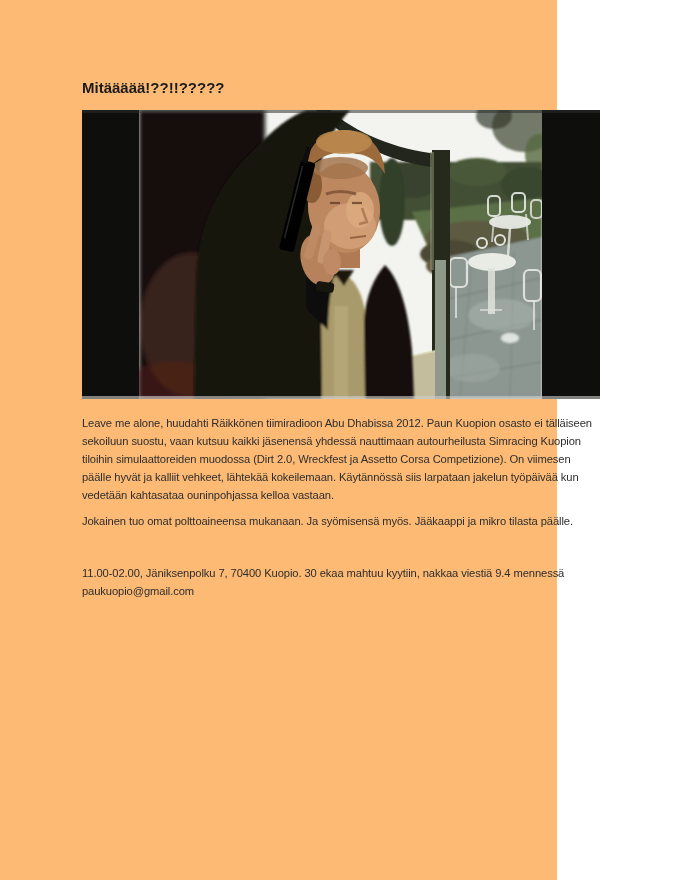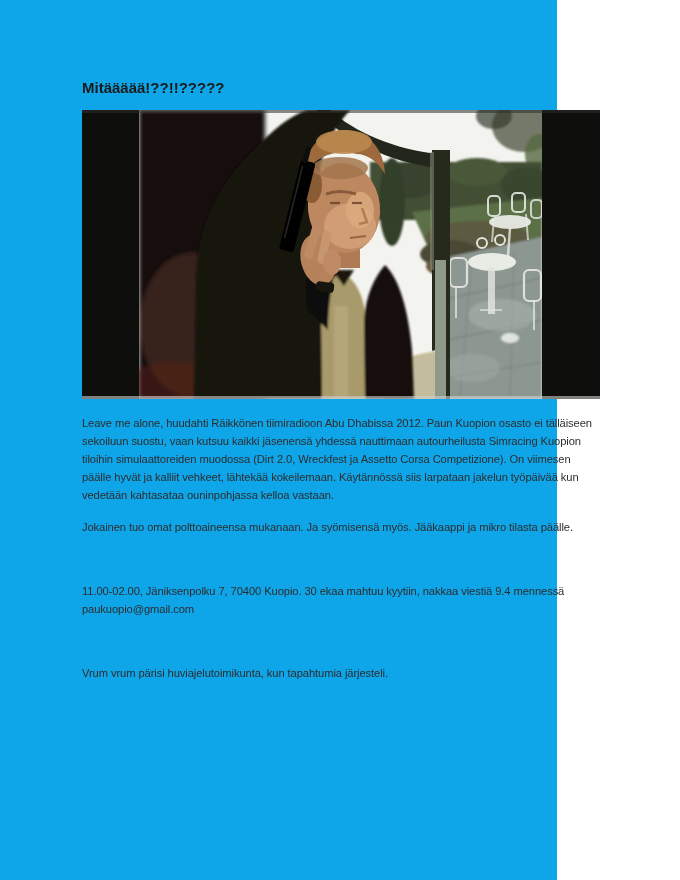--- a/index.html
+++ b/index.html
@@ -1,30 +1,30 @@
 <!DOCTYPE html>
 <html><head>
 <meta charset="utf-8">
 <style>
   html,body{margin:0;padding:0;}
   body{
     width:680px;height:880px;overflow:hidden;background:#ffffff;
     font-family:"Liberation Sans",sans-serif;
   }
-  .page{position:relative;width:557px;height:880px;background:#0ea5e9;}
+  .page{position:relative;width:557px;height:880px;background:#fdba74;}
   .content{position:absolute;left:82px;top:78px;width:518px;}
   .doc-title{
     font-size:15px;font-weight:700;color:#1b1b1b;
     margin:0 0 12px 0;line-height:20px;
   }
   figure.video-figure{margin:0 0 15px 0;width:518px;height:289px;display:block;}
   figure.video-figure svg{display:block;}
   p.body-par{
     font-size:11.2px;line-height:18px;color:#2d2d2d;
-    letter-spacing:-0.1px;margin:14px 0 7px 0;min-height:18px;
+    letter-spacing:-0.1px;margin:8px 0 7px 0;min-height:18px;
     width:518px;
   }
 </style>
 </head>
 <body>
 
 <div class="page">
   <div class="content">
 
     <h1 class="doc-title">Mitäääää!??!!?????</h1>
@@ -159,16 +159,15 @@
           <rect x="0" y="286" width="518" height="3" fill="#cfcfcf" opacity="0.6"></rect>
         </g>
       </svg>
     </figure>
 
     <p class="body-par">Leave me alone, huudahti Räikkönen tiimiradioon Abu Dhabissa 2012. Paun Kuopion osasto ei tälläiseen sekoiluun suostu, vaan kutsuu kaikki jäsenensä yhdessä nauttimaan autourheilusta Simracing Kuopion tiloihin simulaattoreiden muodossa (Dirt 2.0, Wreckfest ja Assetto Corsa Competizione). On viimesen päälle hyvät ja kalliit vehkeet, lähtekää kokeilemaan. Käytännössä siis larpataan jakelun työpäivää kun vedetään kahtasataa ouninpohjassa kelloa vastaan.</p>
     <p class="body-par">Jokainen tuo omat polttoaineensa mukanaan. Ja syömisensä myös. Jääkaappi ja mikro tilasta päälle.</p>
     <p class="body-par"></p>
     <p class="body-par">11.00-02.00, Jäniksenpolku 7, 70400 Kuopio. 30 ekaa mahtuu kyytiin, nakkaa viestiä 9.4 mennessä paukuopio@gmail.com</p>
     <p class="body-par"></p>
-    <p class="body-par">Vrum vrum pärisi huviajelutoimikunta, kun tapahtumia järjesteli.</p>
 
   </div>
 </div>
 
 </body></html>

